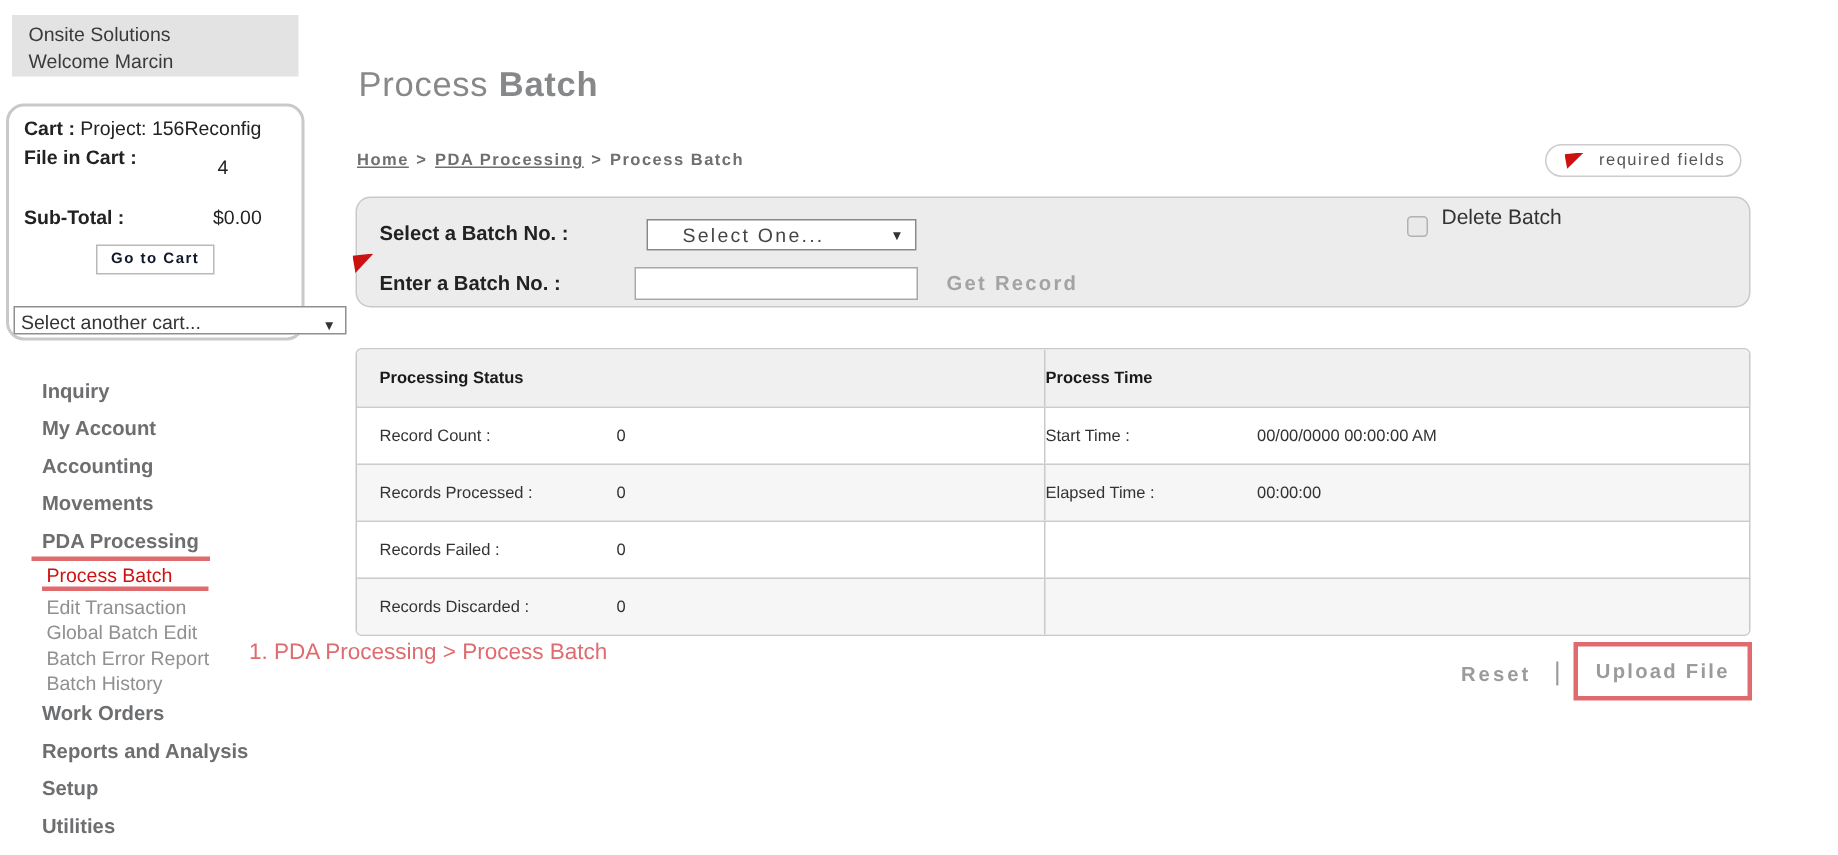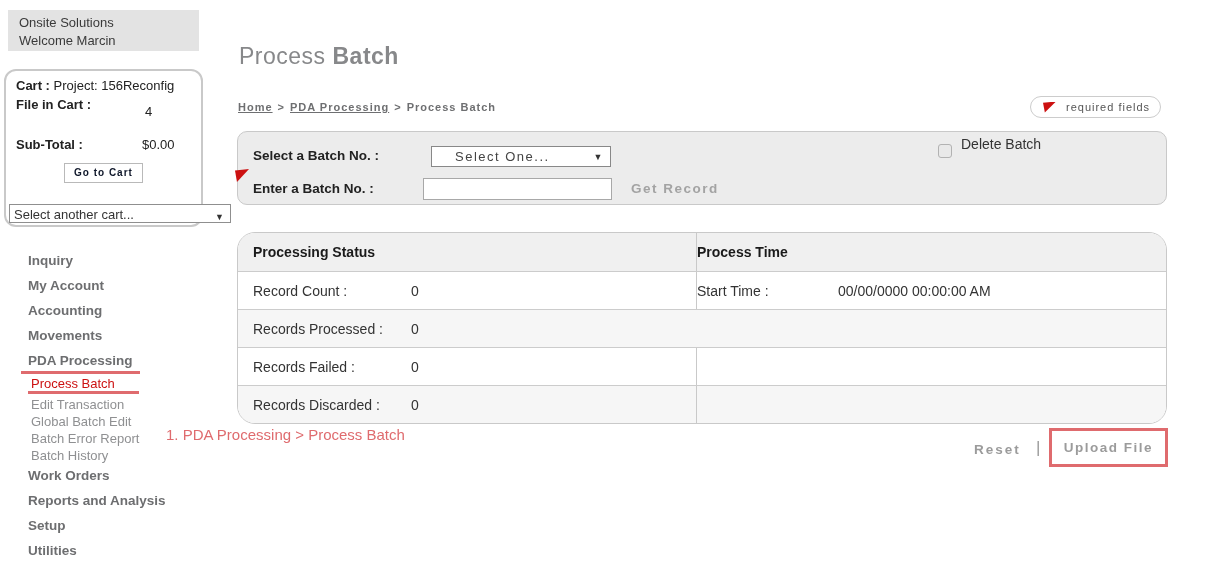--- a/index.html
+++ b/index.html
@@ -44,21 +44,21 @@
   .form-label { position:absolute; font-size:13.5px; font-weight:bold; color:#222; }
   .lbl-select { left:15px; top:16px; }
   .lbl-enter { left:15px; top:49px; }
   .batch-select { position:absolute; left:193px; top:14px; width:180px; height:21px; border:1px solid #888; background:#fff; font-size:13px; letter-spacing:1.5px; color:#444; display:flex; justify-content:space-between; align-items:center; padding:0 6px 0 23px; cursor:pointer; }
   .batch-input { position:absolute; left:185px; top:46px; width:189px; height:22px; border:1px solid #a8a8a8; background:#fff; font-size:13px; padding:0 6px; font-family:"Liberation Sans", sans-serif; }
   .get-record { position:absolute; left:393px; top:49px; font-size:13.5px; font-weight:bold; color:#a3a3a3; letter-spacing:1.5px; cursor:pointer; }
   .req-flag-form { position:absolute; left:-3px; top:37px; width:14px; height:13px; background:#cc1111; clip-path:polygon(0 12%, 100% 0, 14% 100%); }
   .del-check { position:absolute; left:700px; top:12px; width:14px; height:14px; border:1px solid #b2b2b2; border-radius:3px; background:#e9e9e9; cursor:pointer; }
   .del-label { position:absolute; left:723px; top:4px; font-size:14px; color:#333; }
 
-  .status-table { position:absolute; left:237px; top:232px; width:930px; border:1px solid #c9c9c9; border-radius:18px; overflow:hidden; background:#fff; font-size:14px; color:#333; }
+  .status-table { position:absolute; left:237px; top:232px; width:930px; border:1px solid #c9c9c9; border-radius:4px; overflow:hidden; background:#fff; font-size:11px; color:#333; }
   .t-row { display:flex; height:38px; border-top:1px solid #ccc; }
   .t-row.head { border-top:none; background:#f0f0f0; font-weight:bold; color:#1a1a1a; }
   .t-row.stripe { background:#f6f6f6; }
   .t-cell-l { width:458px; display:flex; align-items:center; padding-left:15px; }
   .t-cell-r { flex:1; display:flex; align-items:center; border-left:1px solid #c9c9c9; }
   .t-label-l { display:inline-block; width:158px; }
   .t-label-r { display:inline-block; width:141px; }
 
   .annotation-step { position:absolute; left:166px; top:426px; font-size:15px; font-weight:normal; color:#df6b6e; }
 
@@ -150,20 +150,24 @@
     <div class="t-cell-r">
       <span class="t-label-r">Start Time :</span>
       <span>00/00/0000 00:00:00 AM</span>
     </div>
   </div>
   <div class="t-row stripe">
     <div class="t-cell-l">
       <span class="t-label-l">Records Processed :</span>
       <span>0</span>
     </div>
+    <div class="t-cell-r">
+      <span class="t-label-r">Elapsed Time :</span>
+      <span>00:00:00</span>
+    </div>
   </div>
   <div class="t-row">
     <div class="t-cell-l">
       <span class="t-label-l">Records Failed :</span>
       <span>0</span>
     </div>
     <div class="t-cell-r">
       <span class="t-label-r"></span>
       <span></span>
     </div>

